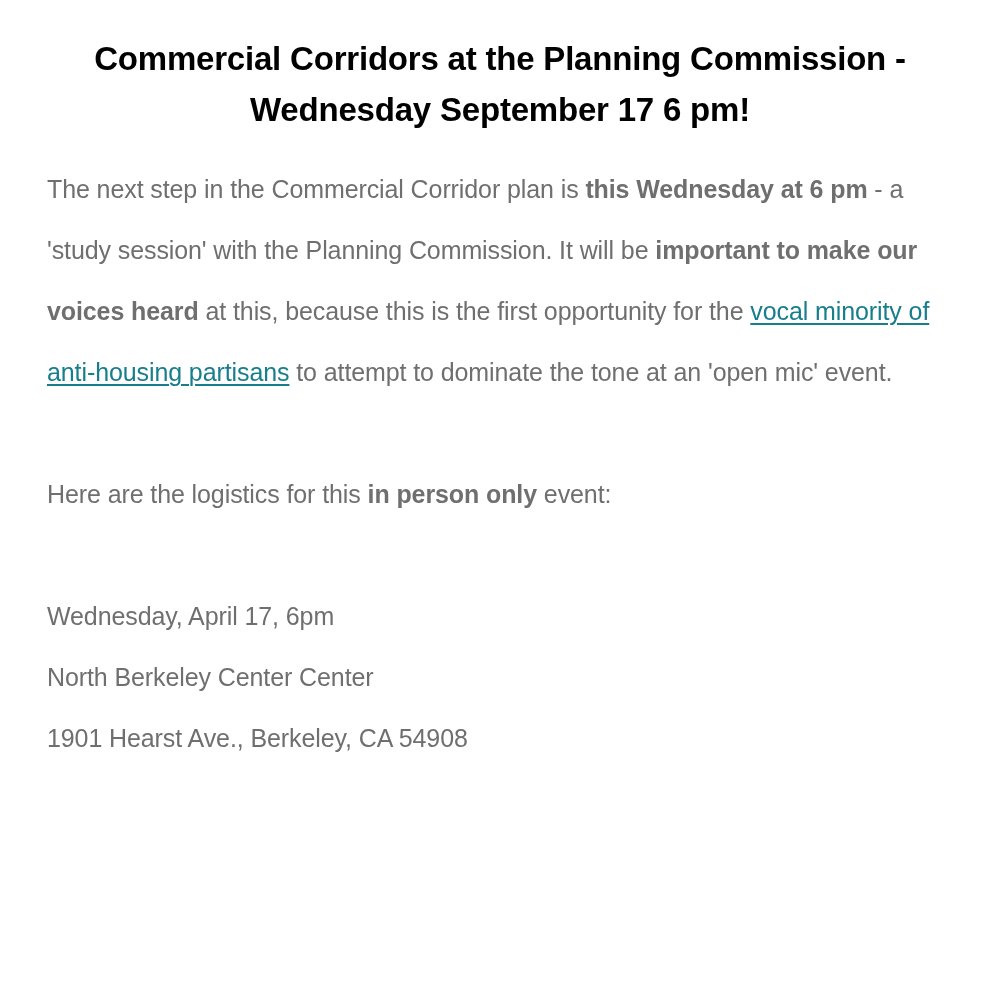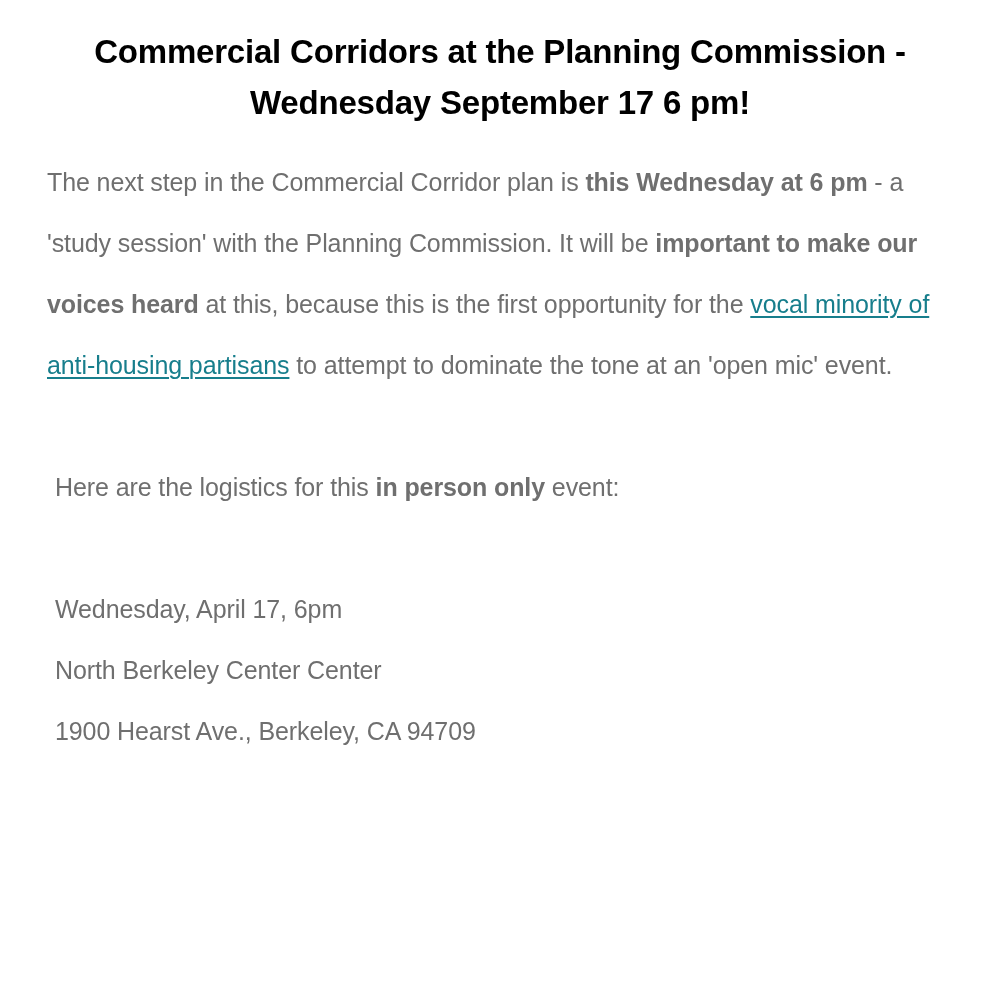--- a/index.html
+++ b/index.html
@@ -17,21 +17,21 @@
 
   .page {
     width: 1000px;
     height: 991px;
     background: #ffffff;
     box-sizing: border-box;
     position: relative;
   }
 
   .headline {
-    margin: 0;
+    margin: 7px;
     padding: 26px 30px 0 30px;
     text-align: center;
     font-size: 33px;
     font-weight: bold;
     color: #000000;
     line-height: 1.55;
     letter-spacing: -0.2px;
   }
 
   .body-block {
@@ -43,21 +43,20 @@
     margin: 0;
     font-size: 25px;
     line-height: 61px;
     color: #6f6f6f;
     font-weight: normal;
     letter-spacing: -0.1px;
   }
 
   .para.spaced {
     margin-top: 61px;
-    margin-left: 8px;
   }
 
   .para b,
   .strong {
     font-weight: bold;
     color: #6f6f6f;
   }
 
   .link {
     color: #177e8c;
@@ -83,17 +82,17 @@
 
   <div class="body-block">
 
     <p class="para"><span>The next step in the Commercial Corridor plan is </span><b class="strong">this Wednesday at 6 pm</b><span> - a 'study session' with the Planning Commission.  It will be </span><b class="strong">important to make our voices heard</b><span> at this, because this is the first opportunity for the </span><a class="link" href="#">vocal minority of anti-housing partisans</a><span> to attempt to dominate the tone at an 'open mic' event.</span></p>
 
     <p class="para spaced"><span>Here are the logistics for this </span><b class="strong">in person only</b><span> event:</span></p>
 
     <p class="para spaced">
       <span class="addr-line">Wednesday, April 17, 6pm</span>
       <span class="addr-line">North Berkeley Center Center</span>
-      <span class="addr-line">1900 Hearst Ave., Berkeley, CA 94709</span>
+      <span class="addr-line">1901 Hearst Ave., Berkeley, CA 54908</span>
     </p>
 
   </div>
 </div>
 
 </body></html>

